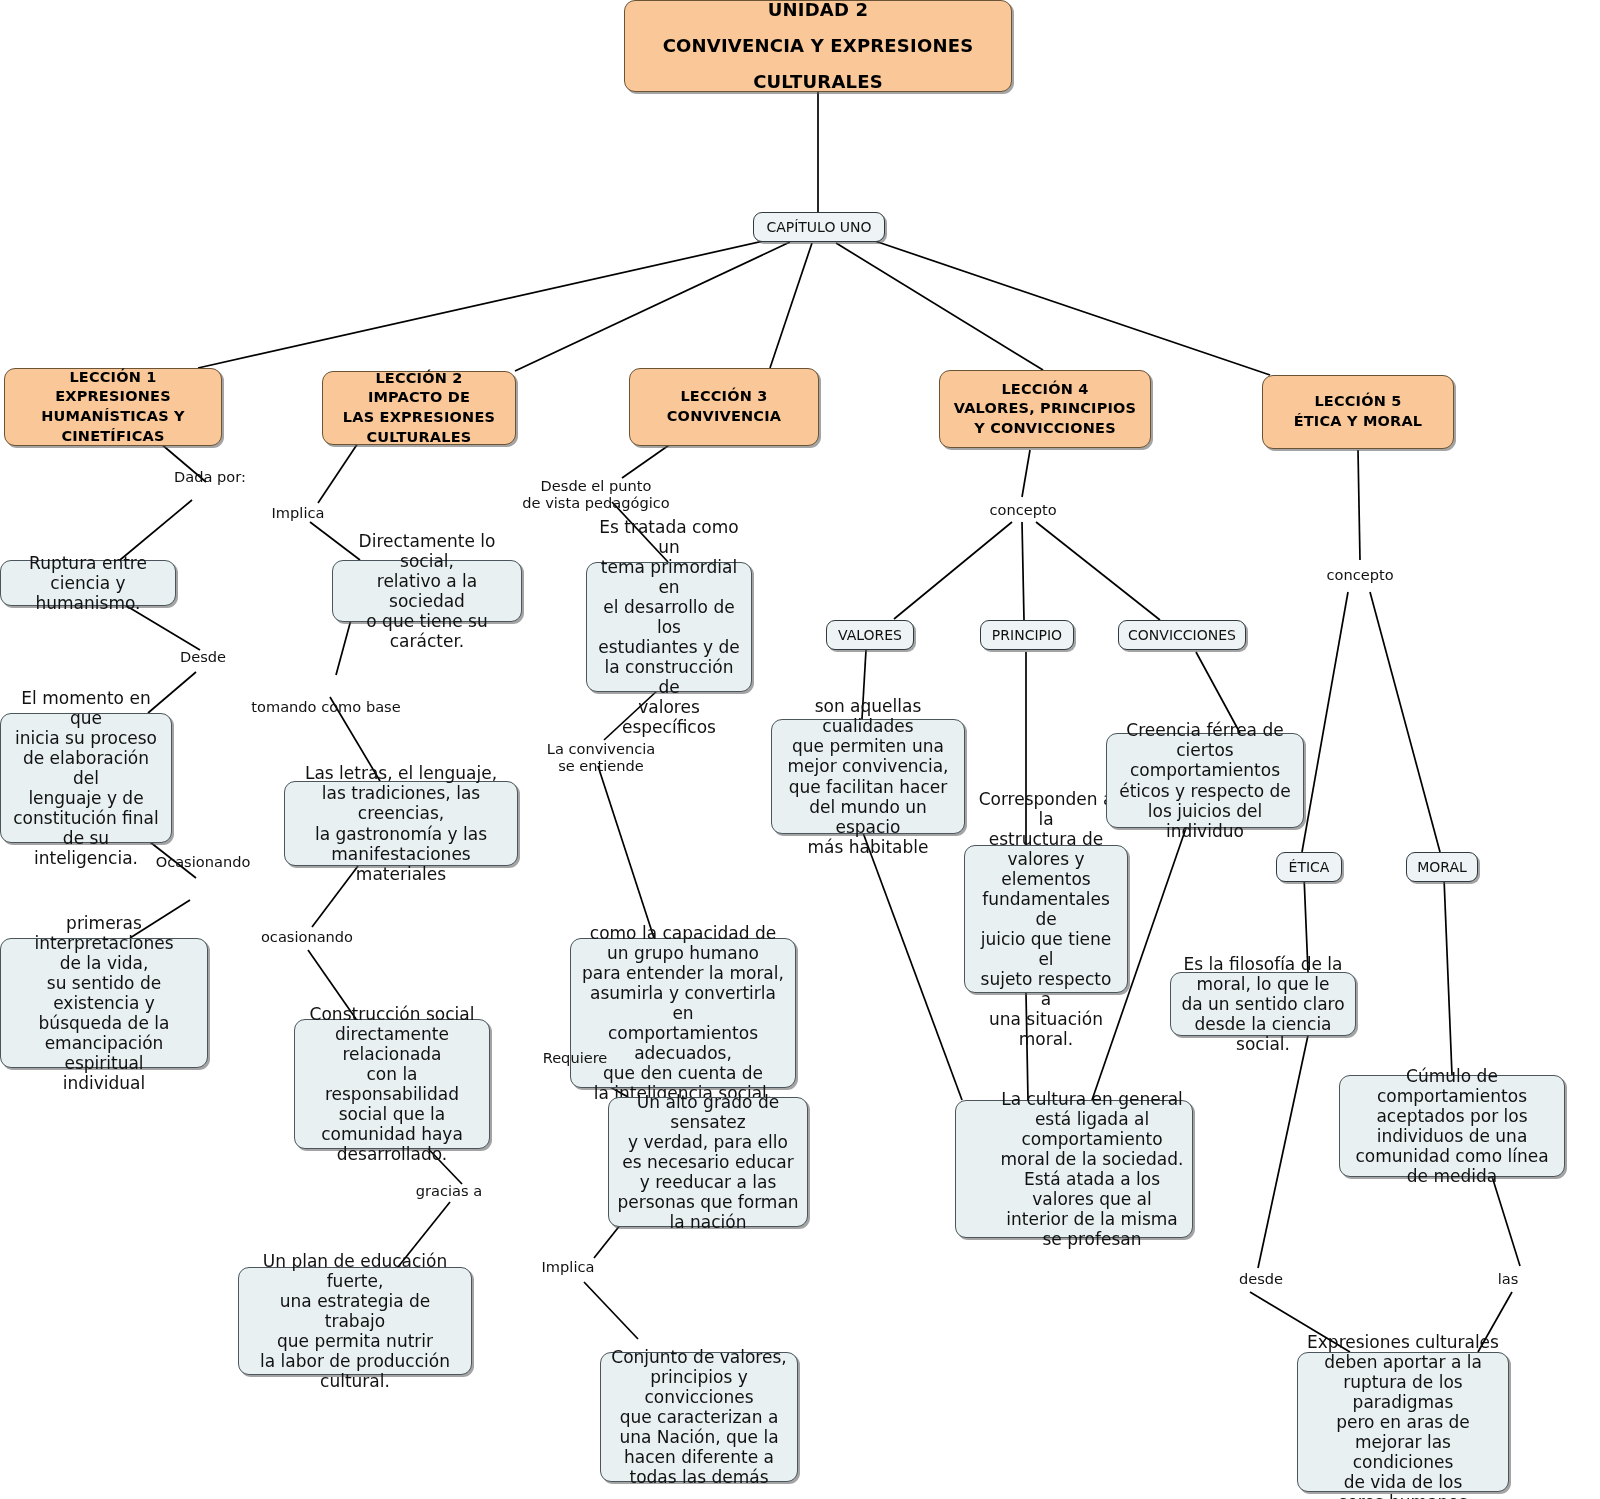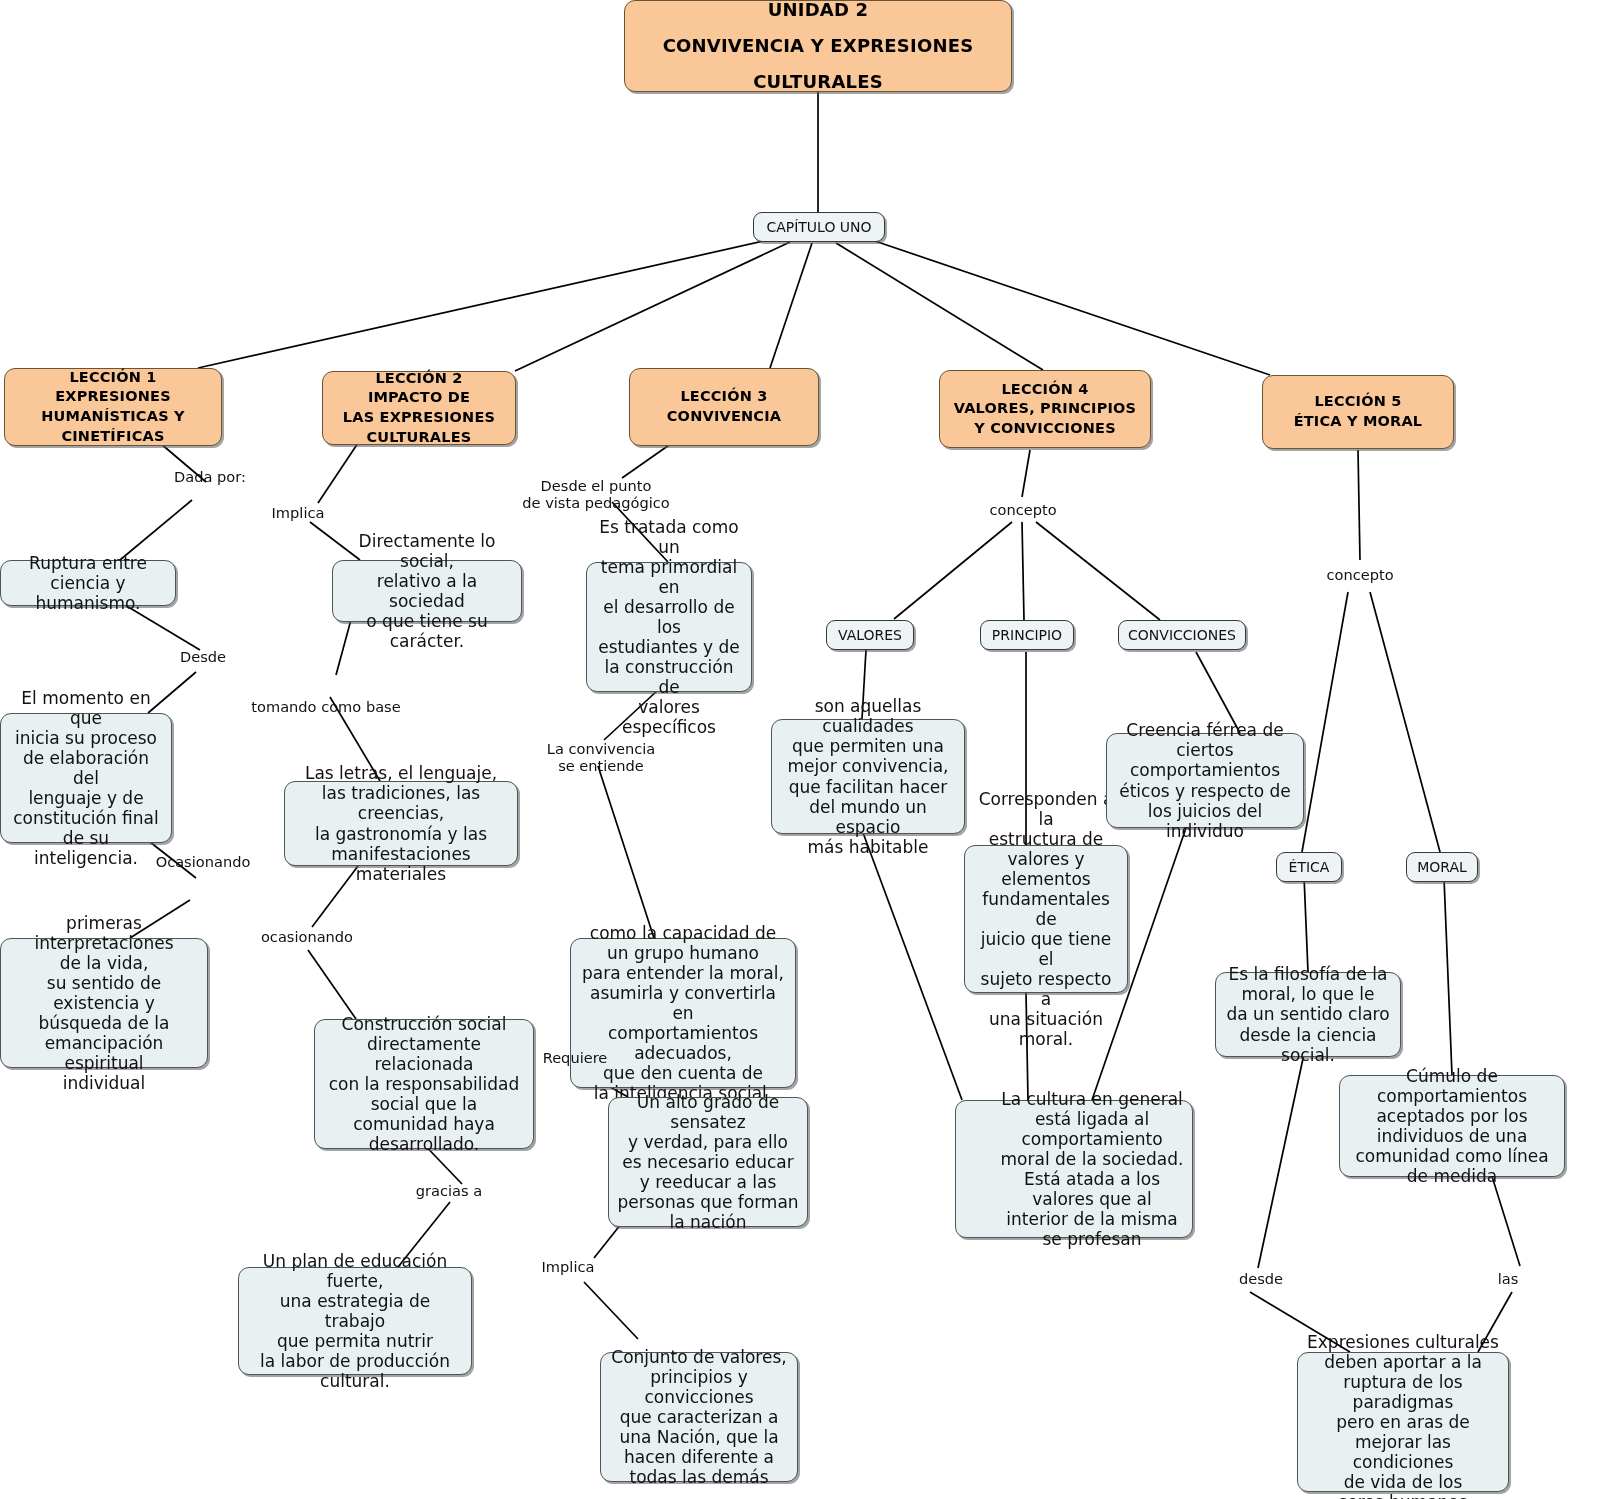--- a/index.html
+++ b/index.html
@@ -186,21 +186,21 @@
 
   <div class="node plain" style="left:332px; top:560px; width:190px; height:62px;">Directamente lo social,
 relativo a la sociedad
 o que tiene su carácter.</div>
 
   <div class="node plain" style="left:284px; top:781px; width:234px; height:85px;">Las letras, el lenguaje,
 las tradiciones, las creencias,
 la gastronomía y las
 manifestaciones materiales</div>
 
-  <div class="node plain" style="left:294px; top:1019px; width:220px; height:130px;margin-left:20px;">Construcción social
+  <div class="node plain" style="left:294px; top:1019px; width:196px; height:130px;">Construcción social
 directamente relacionada
 con la responsabilidad
 social que la
 comunidad haya
 desarrollado.</div>
 
   <div class="node plain" style="left:238px; top:1267px; width:234px; height:108px;">Un plan de educación fuerte,
 una estrategia de trabajo
 que permita nutrir
 la labor de producción
@@ -266,21 +266,21 @@
 moral de la sociedad.
 Está atada a los
 valores que al
 interior de la misma
 se profesan</div>
 
   <div class="node pill" style="left:1276px; top:852px; width:66px; height:30px;">ÉTICA</div>
 
   <div class="node pill" style="left:1406px; top:852px; width:72px; height:30px;">MORAL</div>
 
-  <div class="node plain" style="left:1215px; top:972px; width:186px; height:85px;">Es la filosofía de la
+  <div class="node plain" style="left:1170px; top:972px; width:186px; height:64px;">Es la filosofía de la
 moral, lo que le
 da un sentido claro
 desde la ciencia social.</div>
 
   <div class="node plain" style="left:1339px; top:1075px; width:226px; height:102px;">Cúmulo de comportamientos
 aceptados por los
 individuos de una
 comunidad como línea
 de medida</div>
 

